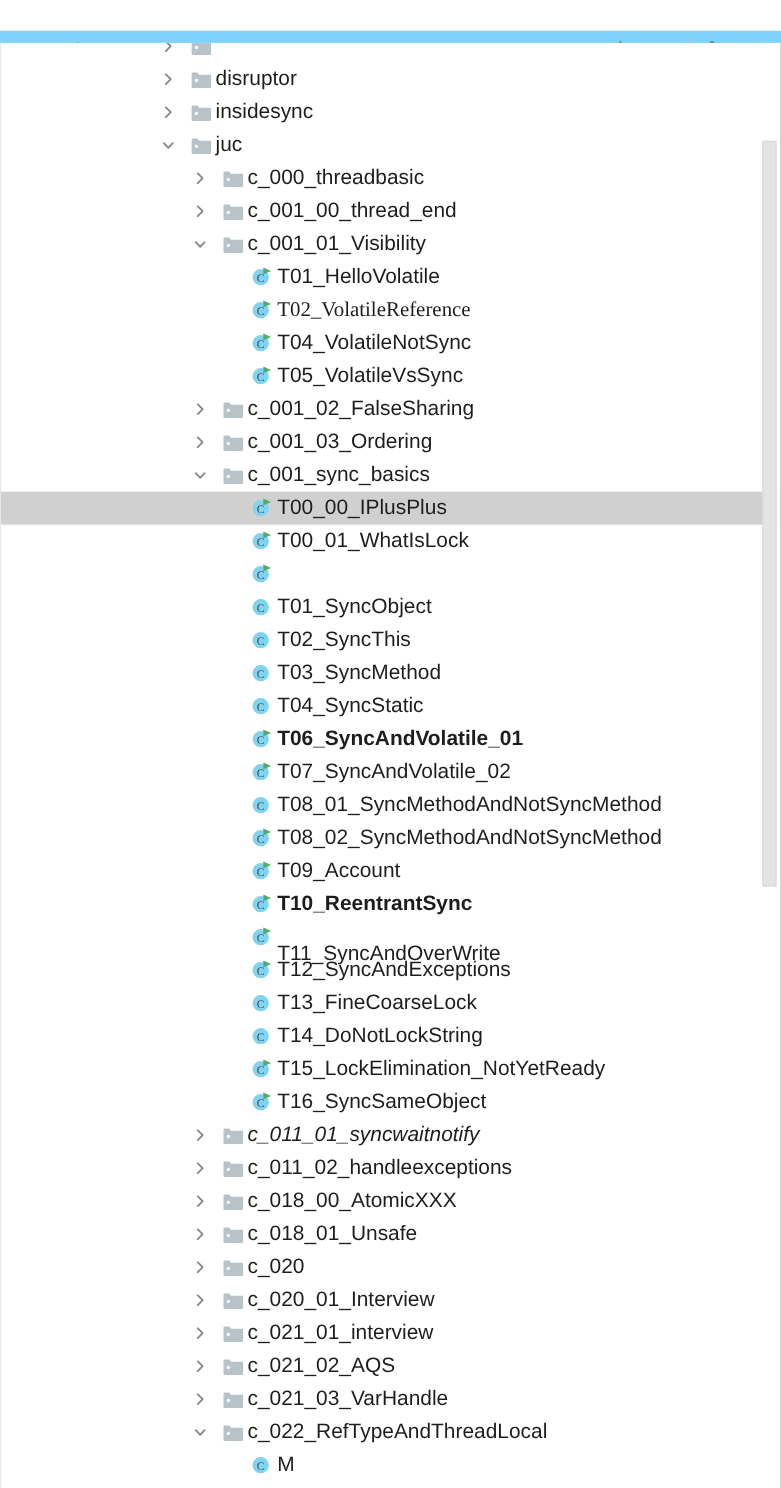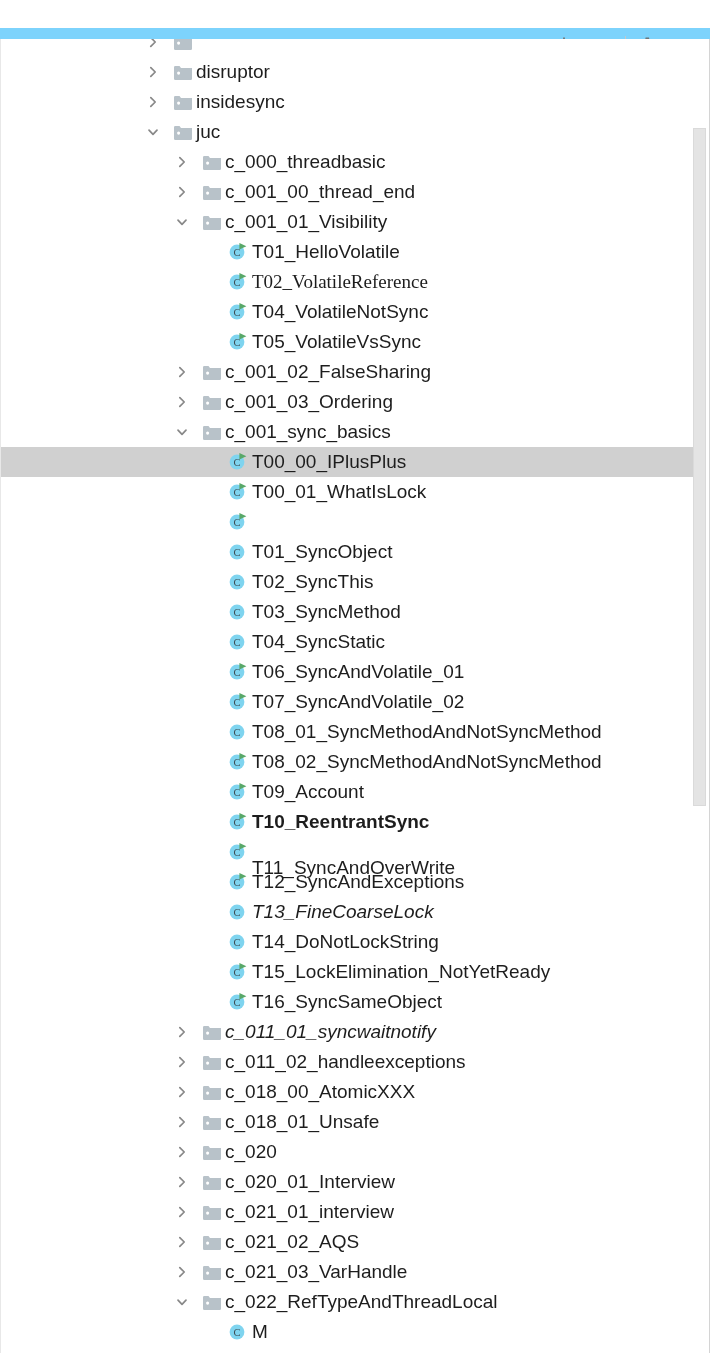--- a/index.html
+++ b/index.html
@@ -421,21 +421,21 @@
         <span class="row-label" style="left: 252px;">T04_SyncStatic</span>
       </div>
       <div class="tree-row">
         <span class="row-icon" style="left: 228px;">
           <svg width="20" height="20" viewBox="0 0 20 20">
             <circle cx="9" cy="10" r="7.4" fill="#7fd4ef"></circle>
             <text x="9" y="14.2" text-anchor="middle" font-size="10.5" font-family="&quot;Liberation Serif&quot;, serif" fill="#3c4a52">C</text>
             <path d="M11.4 1.1L18.4 4.3 11.4 7.4z" fill="#59a869"></path>
           </svg>
         </span>
-        <span class="row-label" style="left: 252px;">T06_SyncAndVolatile_01</span>
+        <span class="row-label" style="left: 252px; font-weight: bold;">T06_SyncAndVolatile_01</span>
       </div>
       <div class="tree-row">
         <span class="row-icon" style="left: 228px;">
           <svg width="20" height="20" viewBox="0 0 20 20">
             <circle cx="9" cy="10" r="7.4" fill="#7fd4ef"></circle>
             <text x="9" y="14.2" text-anchor="middle" font-size="10.5" font-family="&quot;Liberation Serif&quot;, serif" fill="#3c4a52">C</text>
             <path d="M11.4 1.1L18.4 4.3 11.4 7.4z" fill="#59a869"></path>
           </svg>
         </span>
         <span class="row-label" style="left: 252px;">T07_SyncAndVolatile_02</span>
@@ -499,21 +499,21 @@
         </span>
         <span class="row-label" style="left: 252px;">T12_SyncAndExceptions</span>
       </div>
       <div class="tree-row">
         <span class="row-icon" style="left: 228px;">
           <svg width="20" height="20" viewBox="0 0 20 20">
             <circle cx="9" cy="10" r="7.4" fill="#7fd4ef"></circle>
             <text x="9" y="14.2" text-anchor="middle" font-size="10.5" font-family="&quot;Liberation Serif&quot;, serif" fill="#3c4a52">C</text>
           </svg>
         </span>
-        <span class="row-label" style="left: 252px; font-style: italic;">T13_FineCoarseLock</span>
+        <span class="row-label" style="left: 252px;">T13_FineCoarseLock</span>
       </div>
       <div class="tree-row">
         <span class="row-icon" style="left: 228px;">
           <svg width="20" height="20" viewBox="0 0 20 20">
             <circle cx="9" cy="10" r="7.4" fill="#7fd4ef"></circle>
             <text x="9" y="14.2" text-anchor="middle" font-size="10.5" font-family="&quot;Liberation Serif&quot;, serif" fill="#3c4a52">C</text>
           </svg>
         </span>
         <span class="row-label" style="left: 252px;">T14_DoNotLockString</span>
       </div>

